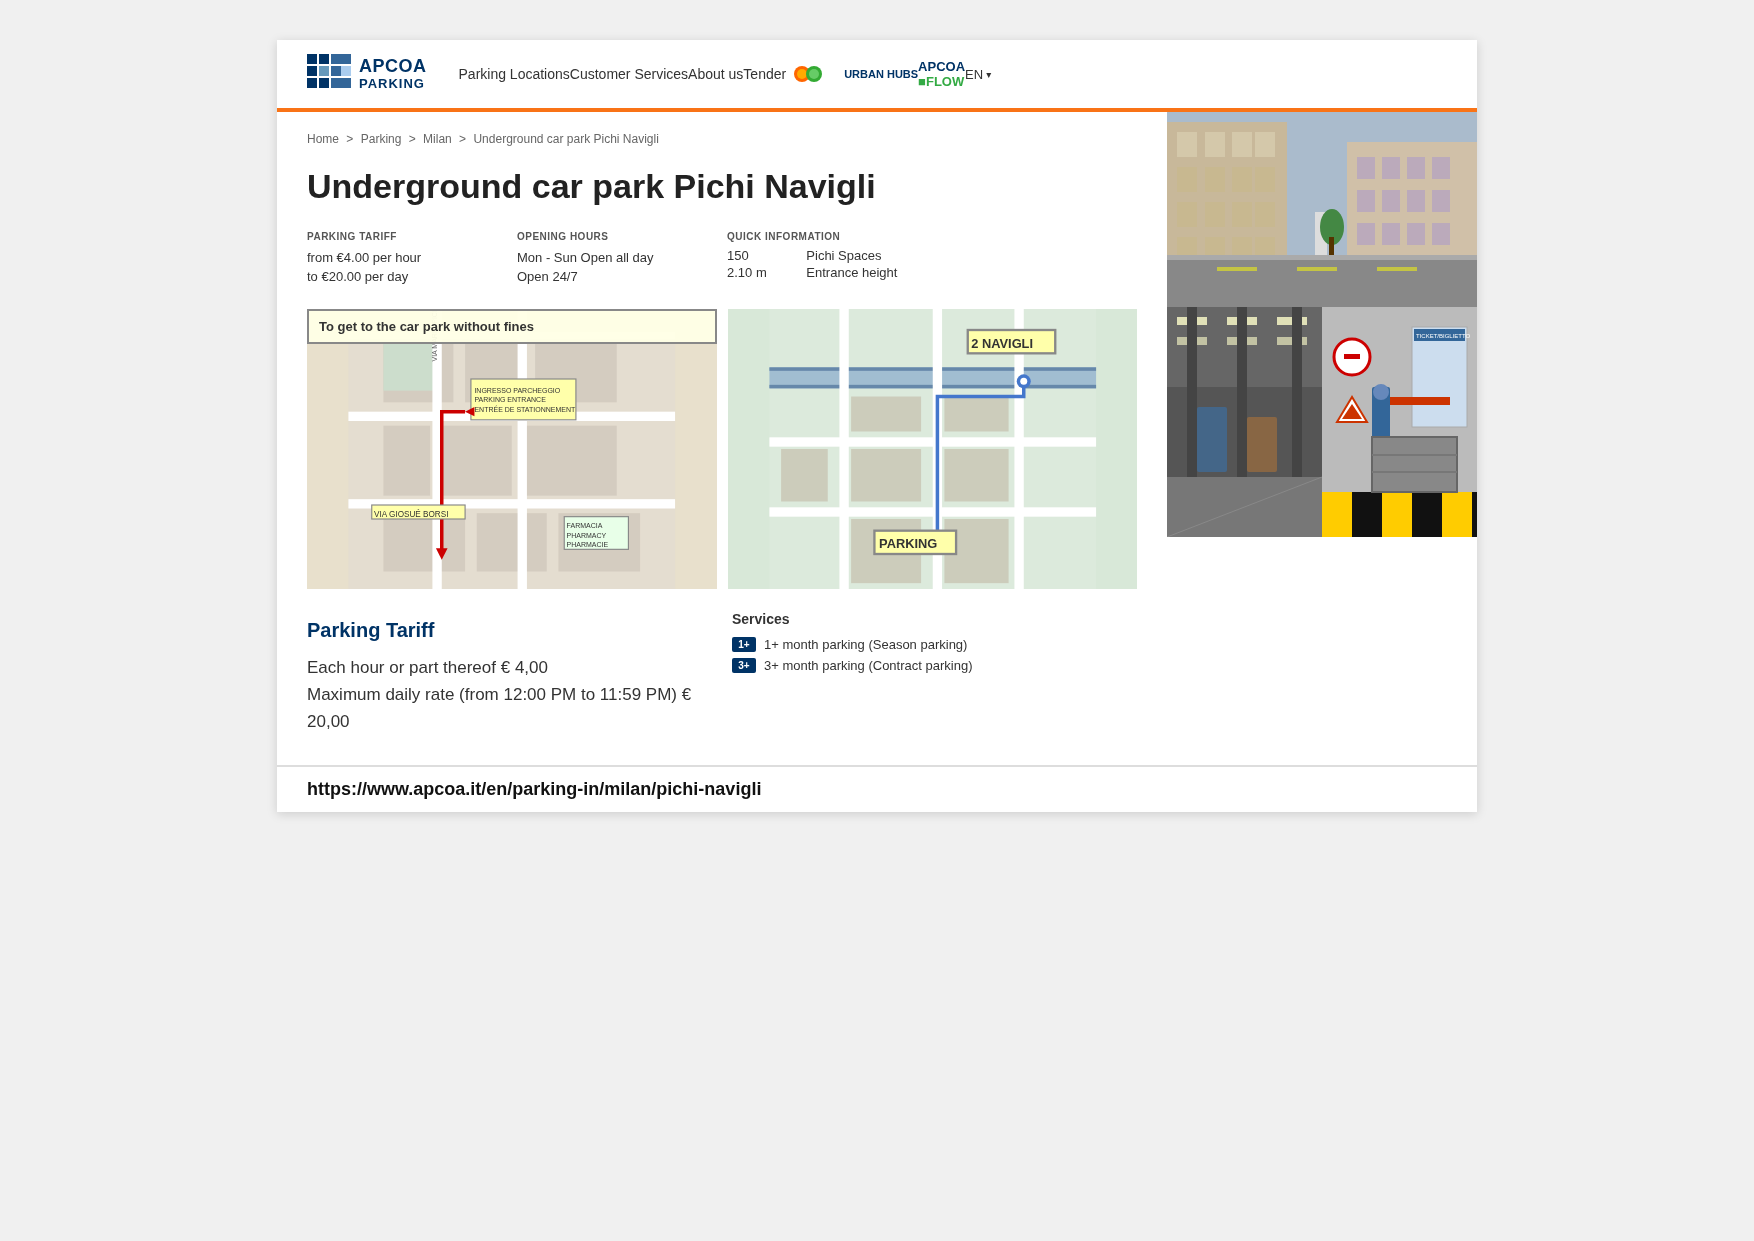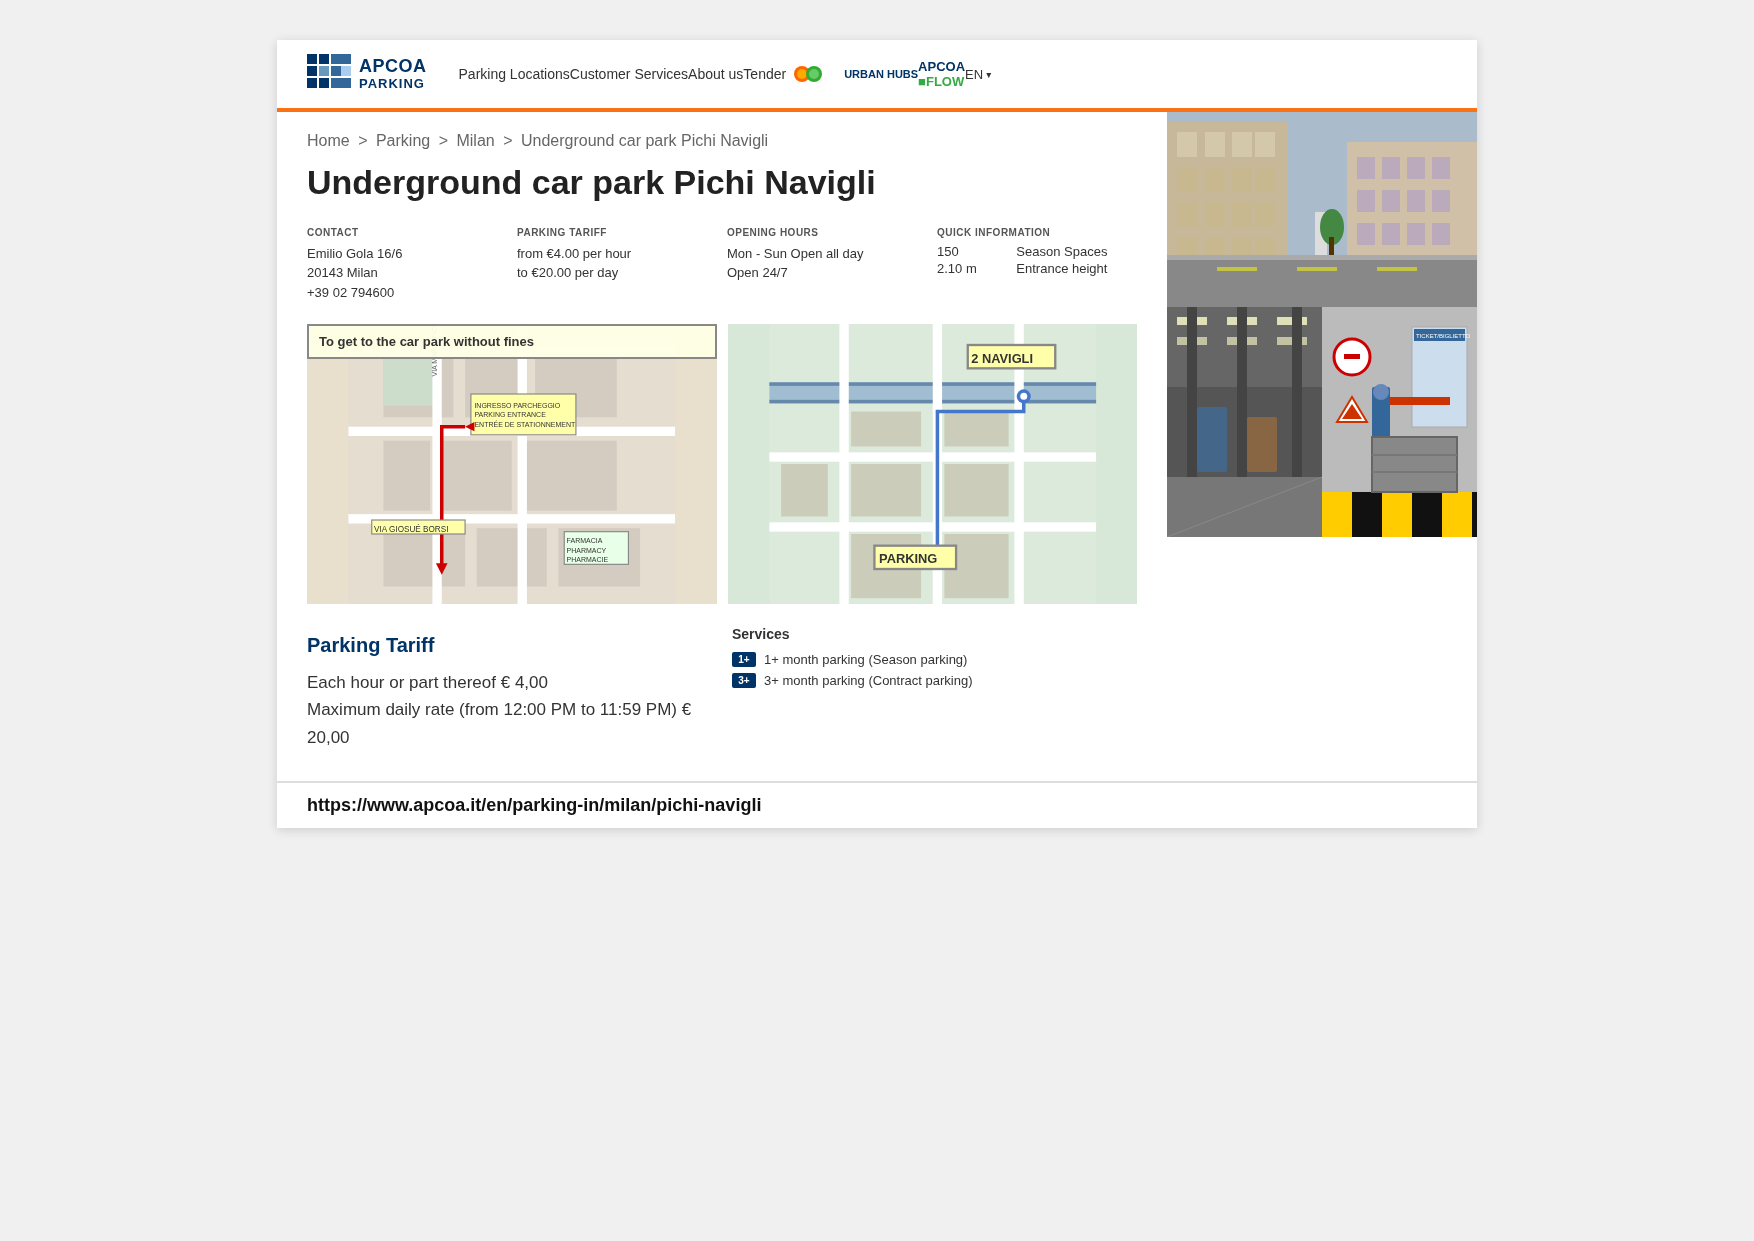--- a/index.html
+++ b/index.html
@@ -96,23 +96,23 @@
       flex: 1;
       padding: 20px 30px 30px 30px;
     }
     .right-sidebar {
       width: 310px;
       flex-shrink: 0;
     }
 
     
     .breadcrumb {
-      font-size: 16px;
+      font-size: 12px;
       color: #666;
-      margin-bottom: 12px;
+      margin-bottom: 20px;
     }
     .breadcrumb a {
       color: #666;
       text-decoration: none;
     }
     .breadcrumb .sep { margin: 0 4px; }
 
     
     .page-title {
       font-size: 34px;
@@ -333,46 +333,38 @@
         <span class="sep"> &gt; </span>
         <a>Milan</a>
         <span class="sep"> &gt; </span>
         <span>Underground car park Pichi Navigli</span>
       </div>
 
       <h1 class="page-title">Underground car park Pichi Navigli</h1>
 
       <div class="info-grid">
         <div class="info-section">
-          <label>CONTACT</label>
-          <p>
-            <span>Emilio Gola 16/6</span><br>
-            <span>20143 Milan</span><br>
-            <span>+39 02 794600</span>
-          </p>
-        </div>
-        <div class="info-section">
           <label>PARKING TARIFF</label>
           <p>
             <span>from €4.00 per hour</span><br>
             <span>to €20.00 per day</span>
           </p>
         </div>
         <div class="info-section">
           <label>OPENING HOURS</label>
           <p>
             <span>Mon - Sun   Open all day</span><br>
             <span>Open 24/7</span>
           </p>
         </div>
         <div class="info-section">
           <label>QUICK INFORMATION</label>
           <div class="info-table">
             <span class="num">150</span>
-            <span class="desc">Season Spaces</span>
+            <span class="desc">Pichi Spaces</span>
             <span class="num">2.10 m</span>
             <span class="desc">Entrance height</span>
           </div>
         </div>
       </div>
 
       <div class="map-area">
 
         <div class="map-card">
           <div class="map-label-box">To get to the car park without fines</div>

